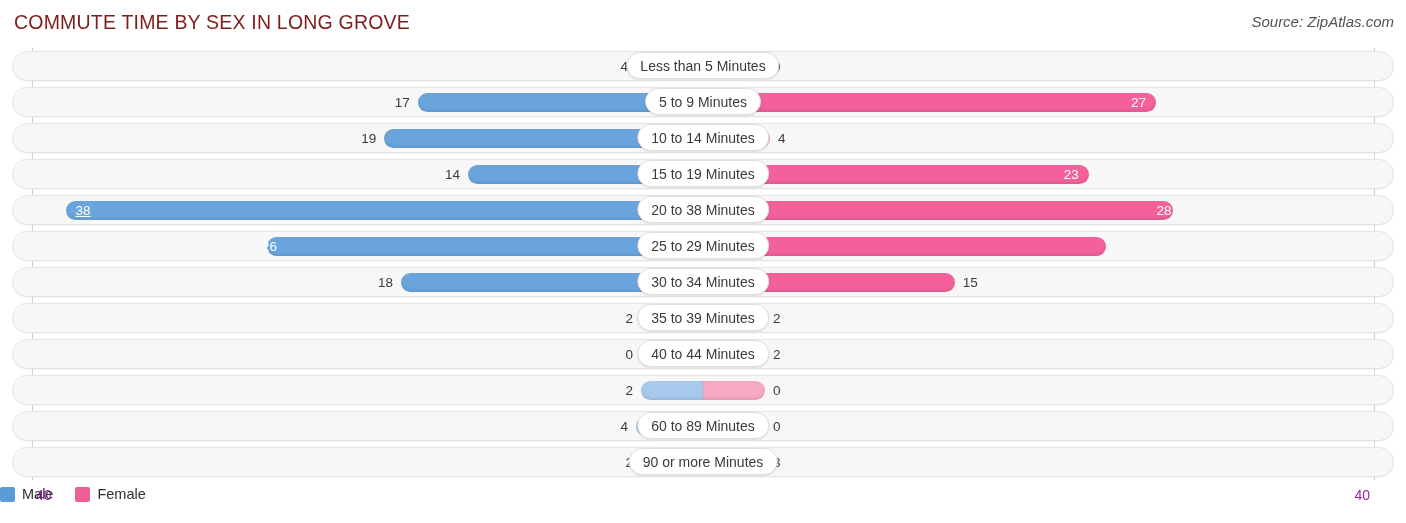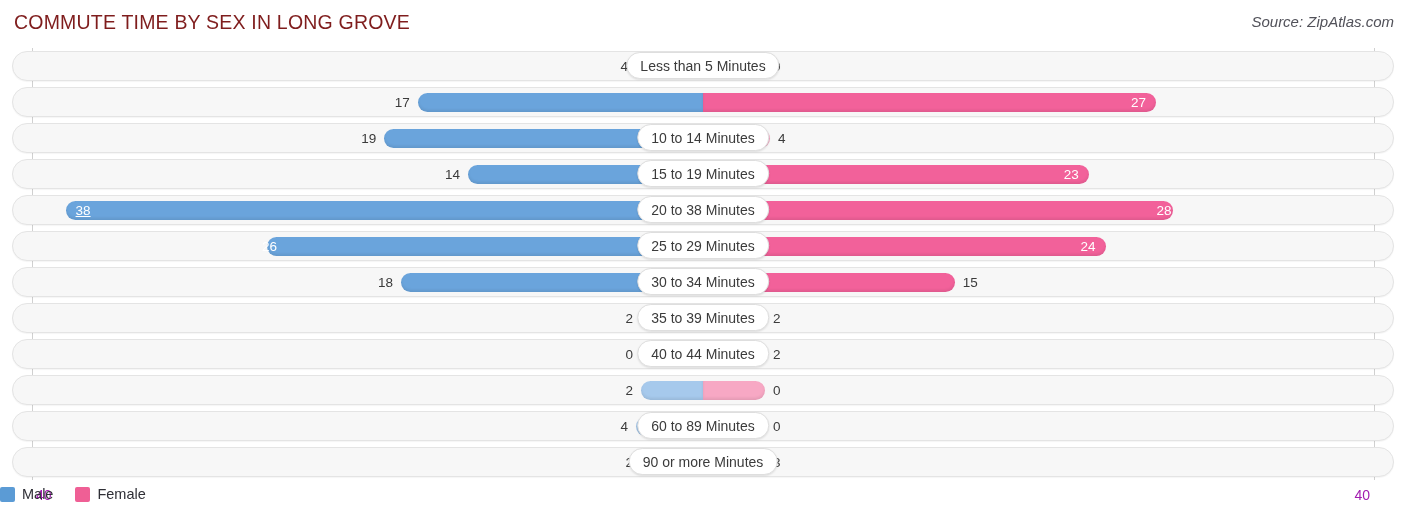--- a/index.html
+++ b/index.html
@@ -136,20 +136,21 @@
           <div class="val male-out outside" style="left: 575.9px; width: 52px;">4</div>
           <div class="val female-out outside" style="left: 773px; width: 52px;">0</div>
           <div class="center-pill" style="left: 703px;">Less than 5 Minutes</div>
         </div>
         <div class="row">
           <div class="row-track"></div>
           <div class="bar male" style="left: 417.825px; width: 285.175px; background: rgb(106, 164, 220);"></div>
           <div class="bar female" style="left: 703px; width: 452.925px; background: rgb(242, 97, 154);"></div>
           <div class="val male-out outside" style="left: 357.825px; width: 52px;">17</div>
           <div class="val female-out inside" style="left: 1117.92px; width: 28px; text-align: right;">27</div>
+          <div class="center-pill" style="left: 703px;">5 to 9 Minutes</div>
         </div>
         <div class="row">
           <div class="row-track"></div>
           <div class="bar male" style="left: 384.275px; width: 318.725px; background: rgb(106, 164, 220);"></div>
           <div class="bar female tiny" style="left: 703px; width: 67.1px; background: rgb(247, 168, 196);"></div>
           <div class="val male-out outside" style="left: 324.275px; width: 52px;">19</div>
           <div class="val female-out outside" style="left: 778.1px; width: 52px;">4</div>
           <div class="center-pill" style="left: 703px;">10 to 14 Minutes</div>
         </div>
         <div class="row">
@@ -166,21 +167,21 @@
           <div class="bar female" style="left: 703px; width: 469.7px; background: rgb(242, 97, 154);"></div>
           <div class="val male-out inside" style="left: 75.55px; text-align: left; text-decoration: underline;">38</div>
           <div class="val female-out inside" style="left: 1150px; width: 28px; text-align: center;">28</div>
           <div class="center-pill" style="left: 703px;">20 to 38 Minutes</div>
         </div>
         <div class="row">
           <div class="row-track"></div>
           <div class="bar male" style="left: 266.85px; width: 436.15px; background: rgb(106, 164, 220);"></div>
           <div class="bar female" style="left: 703px; width: 402.6px; background: rgb(242, 97, 154);"></div>
           <div class="val male-out inside" style="left: 262px; text-align: left;">26</div>
-          <div class="val female-out inside" style="left: 1067.6px; width: 28px; text-align: right;">24</div>
+          <div class="val female-out inside" style="left: 1067.6px; width: 28px; text-align: right; margin-top: 19px;">24</div>
           <div class="center-pill" style="left: 703px;">25 to 29 Minutes</div>
         </div>
         <div class="row">
           <div class="row-track"></div>
           <div class="bar male" style="left: 401.05px; width: 301.95px; background: rgb(106, 164, 220);"></div>
           <div class="bar female" style="left: 703px; width: 251.625px; background: rgb(242, 97, 154);"></div>
           <div class="val male-out outside" style="left: 341.05px; width: 52px;">18</div>
           <div class="val female-out outside" style="left: 962.625px; width: 52px;">15</div>
           <div class="center-pill" style="left: 703px;">30 to 34 Minutes</div>
         </div>

